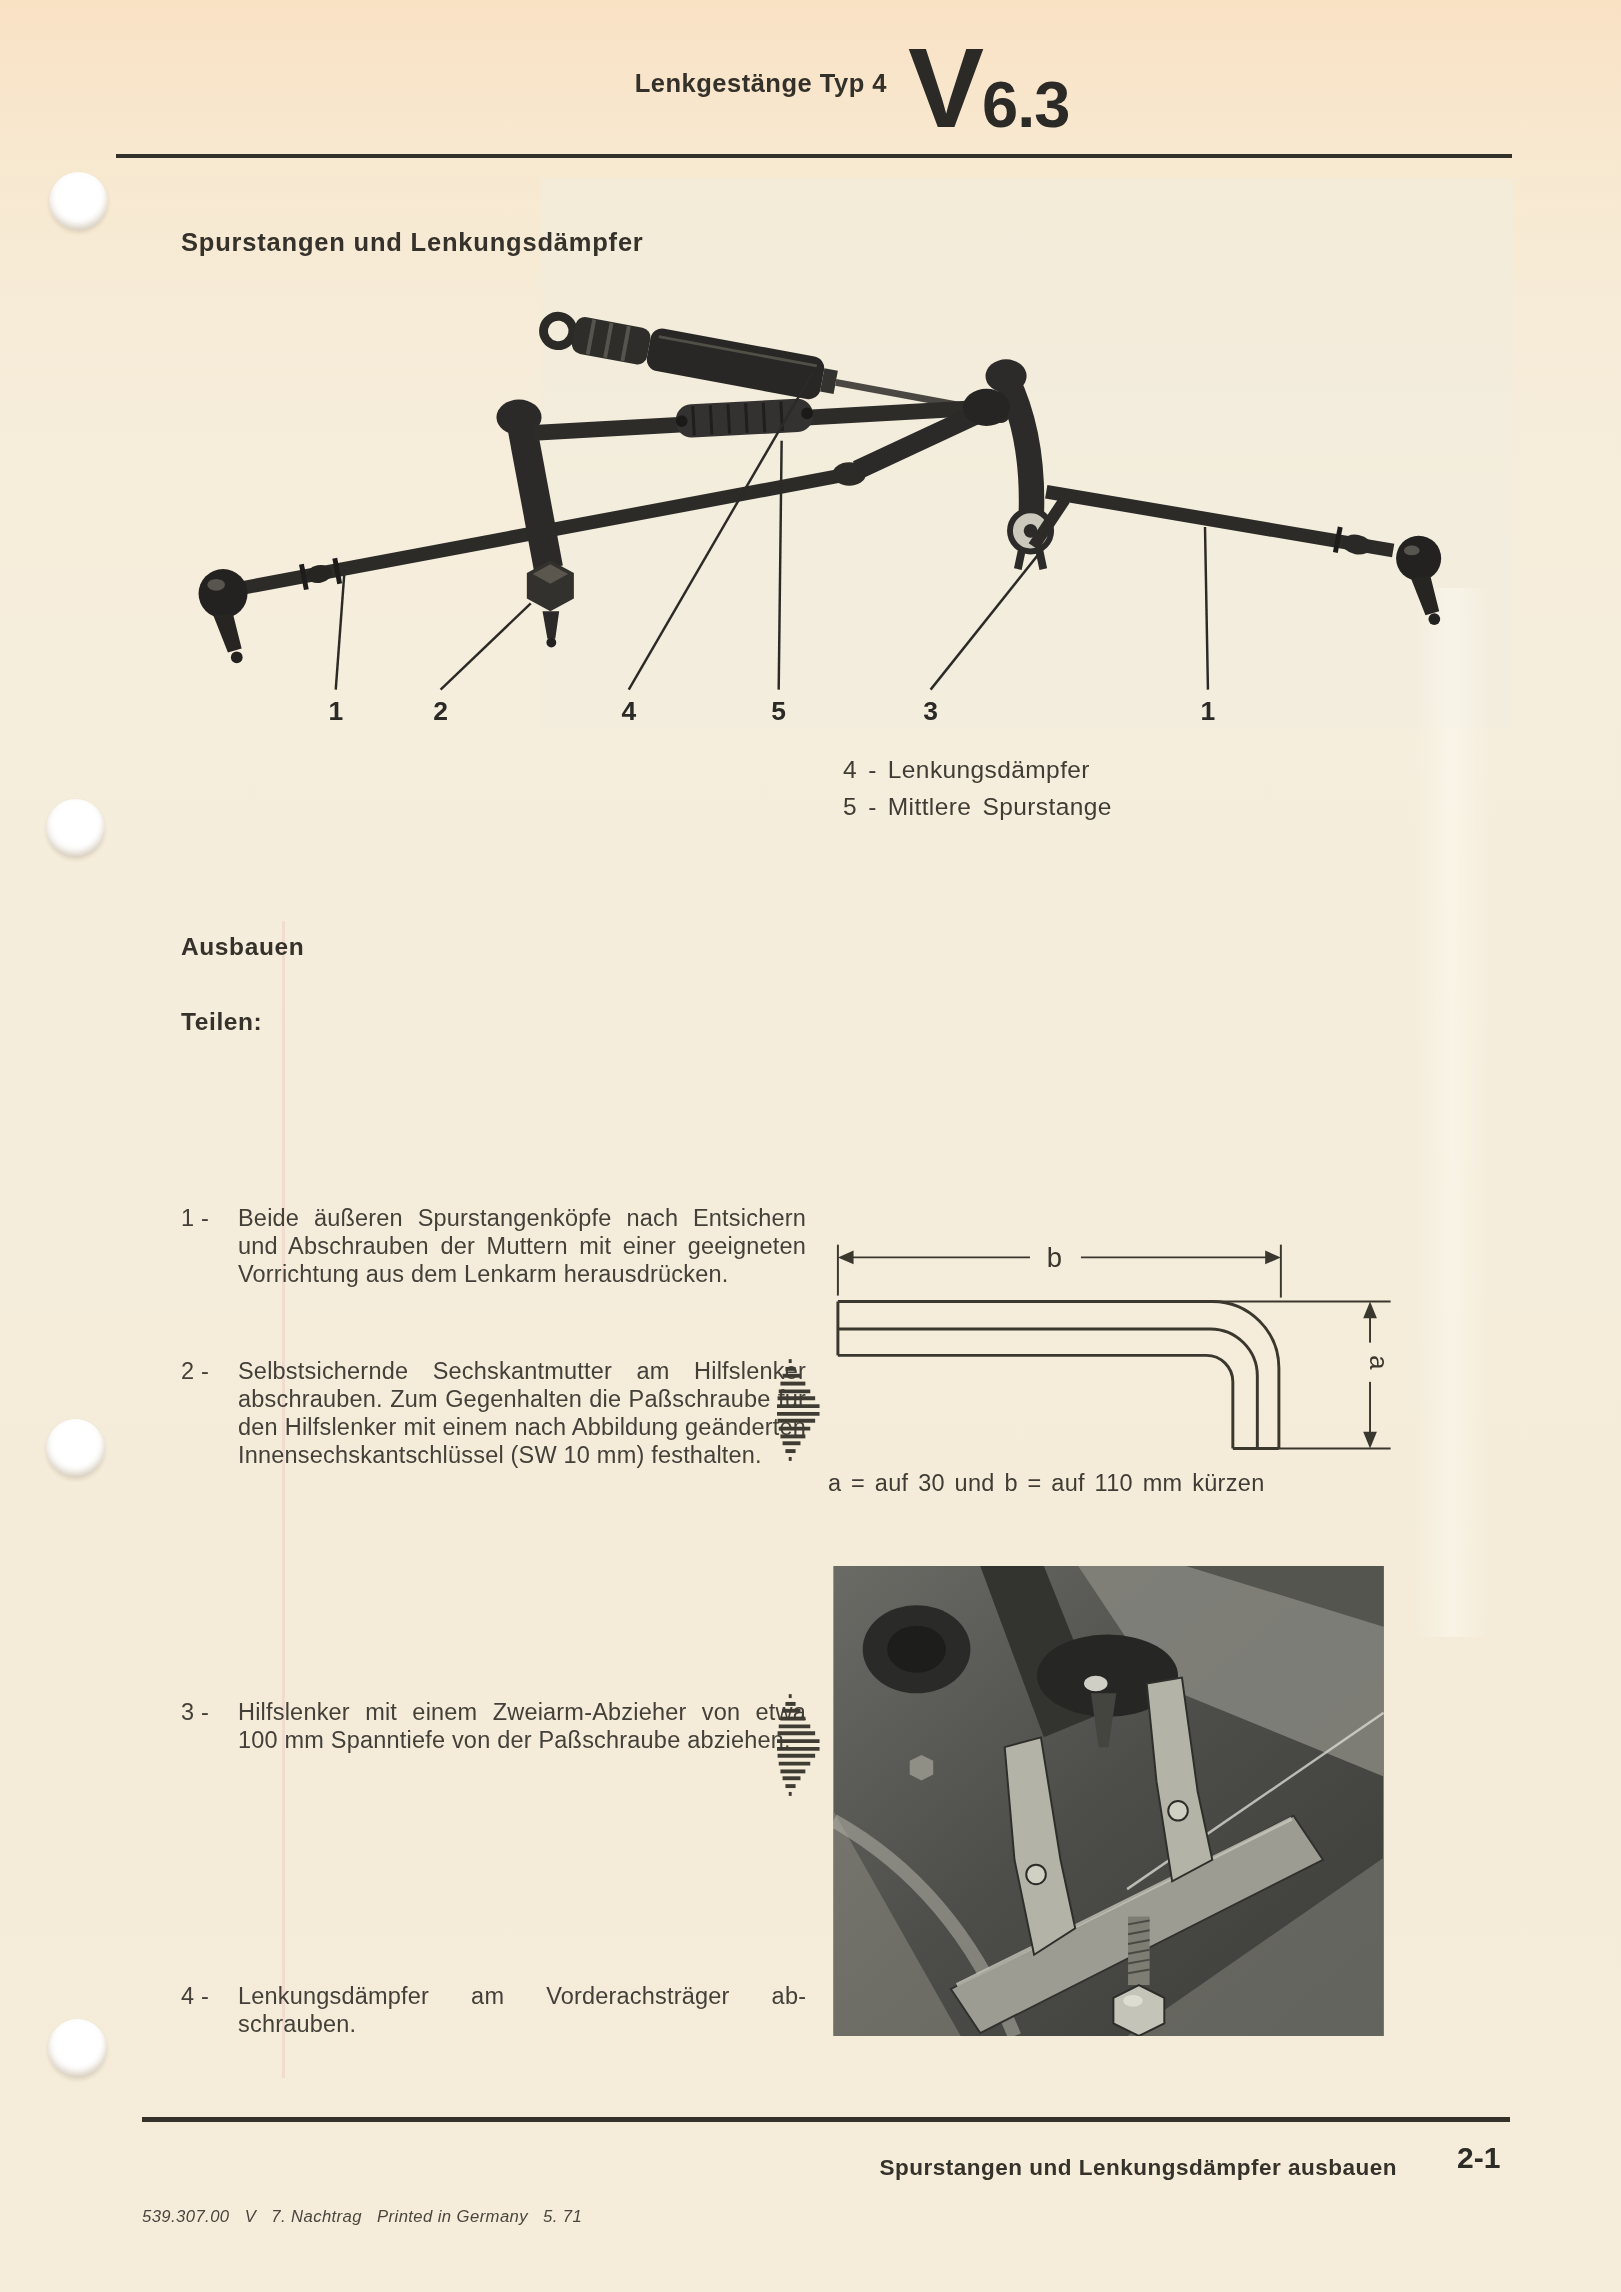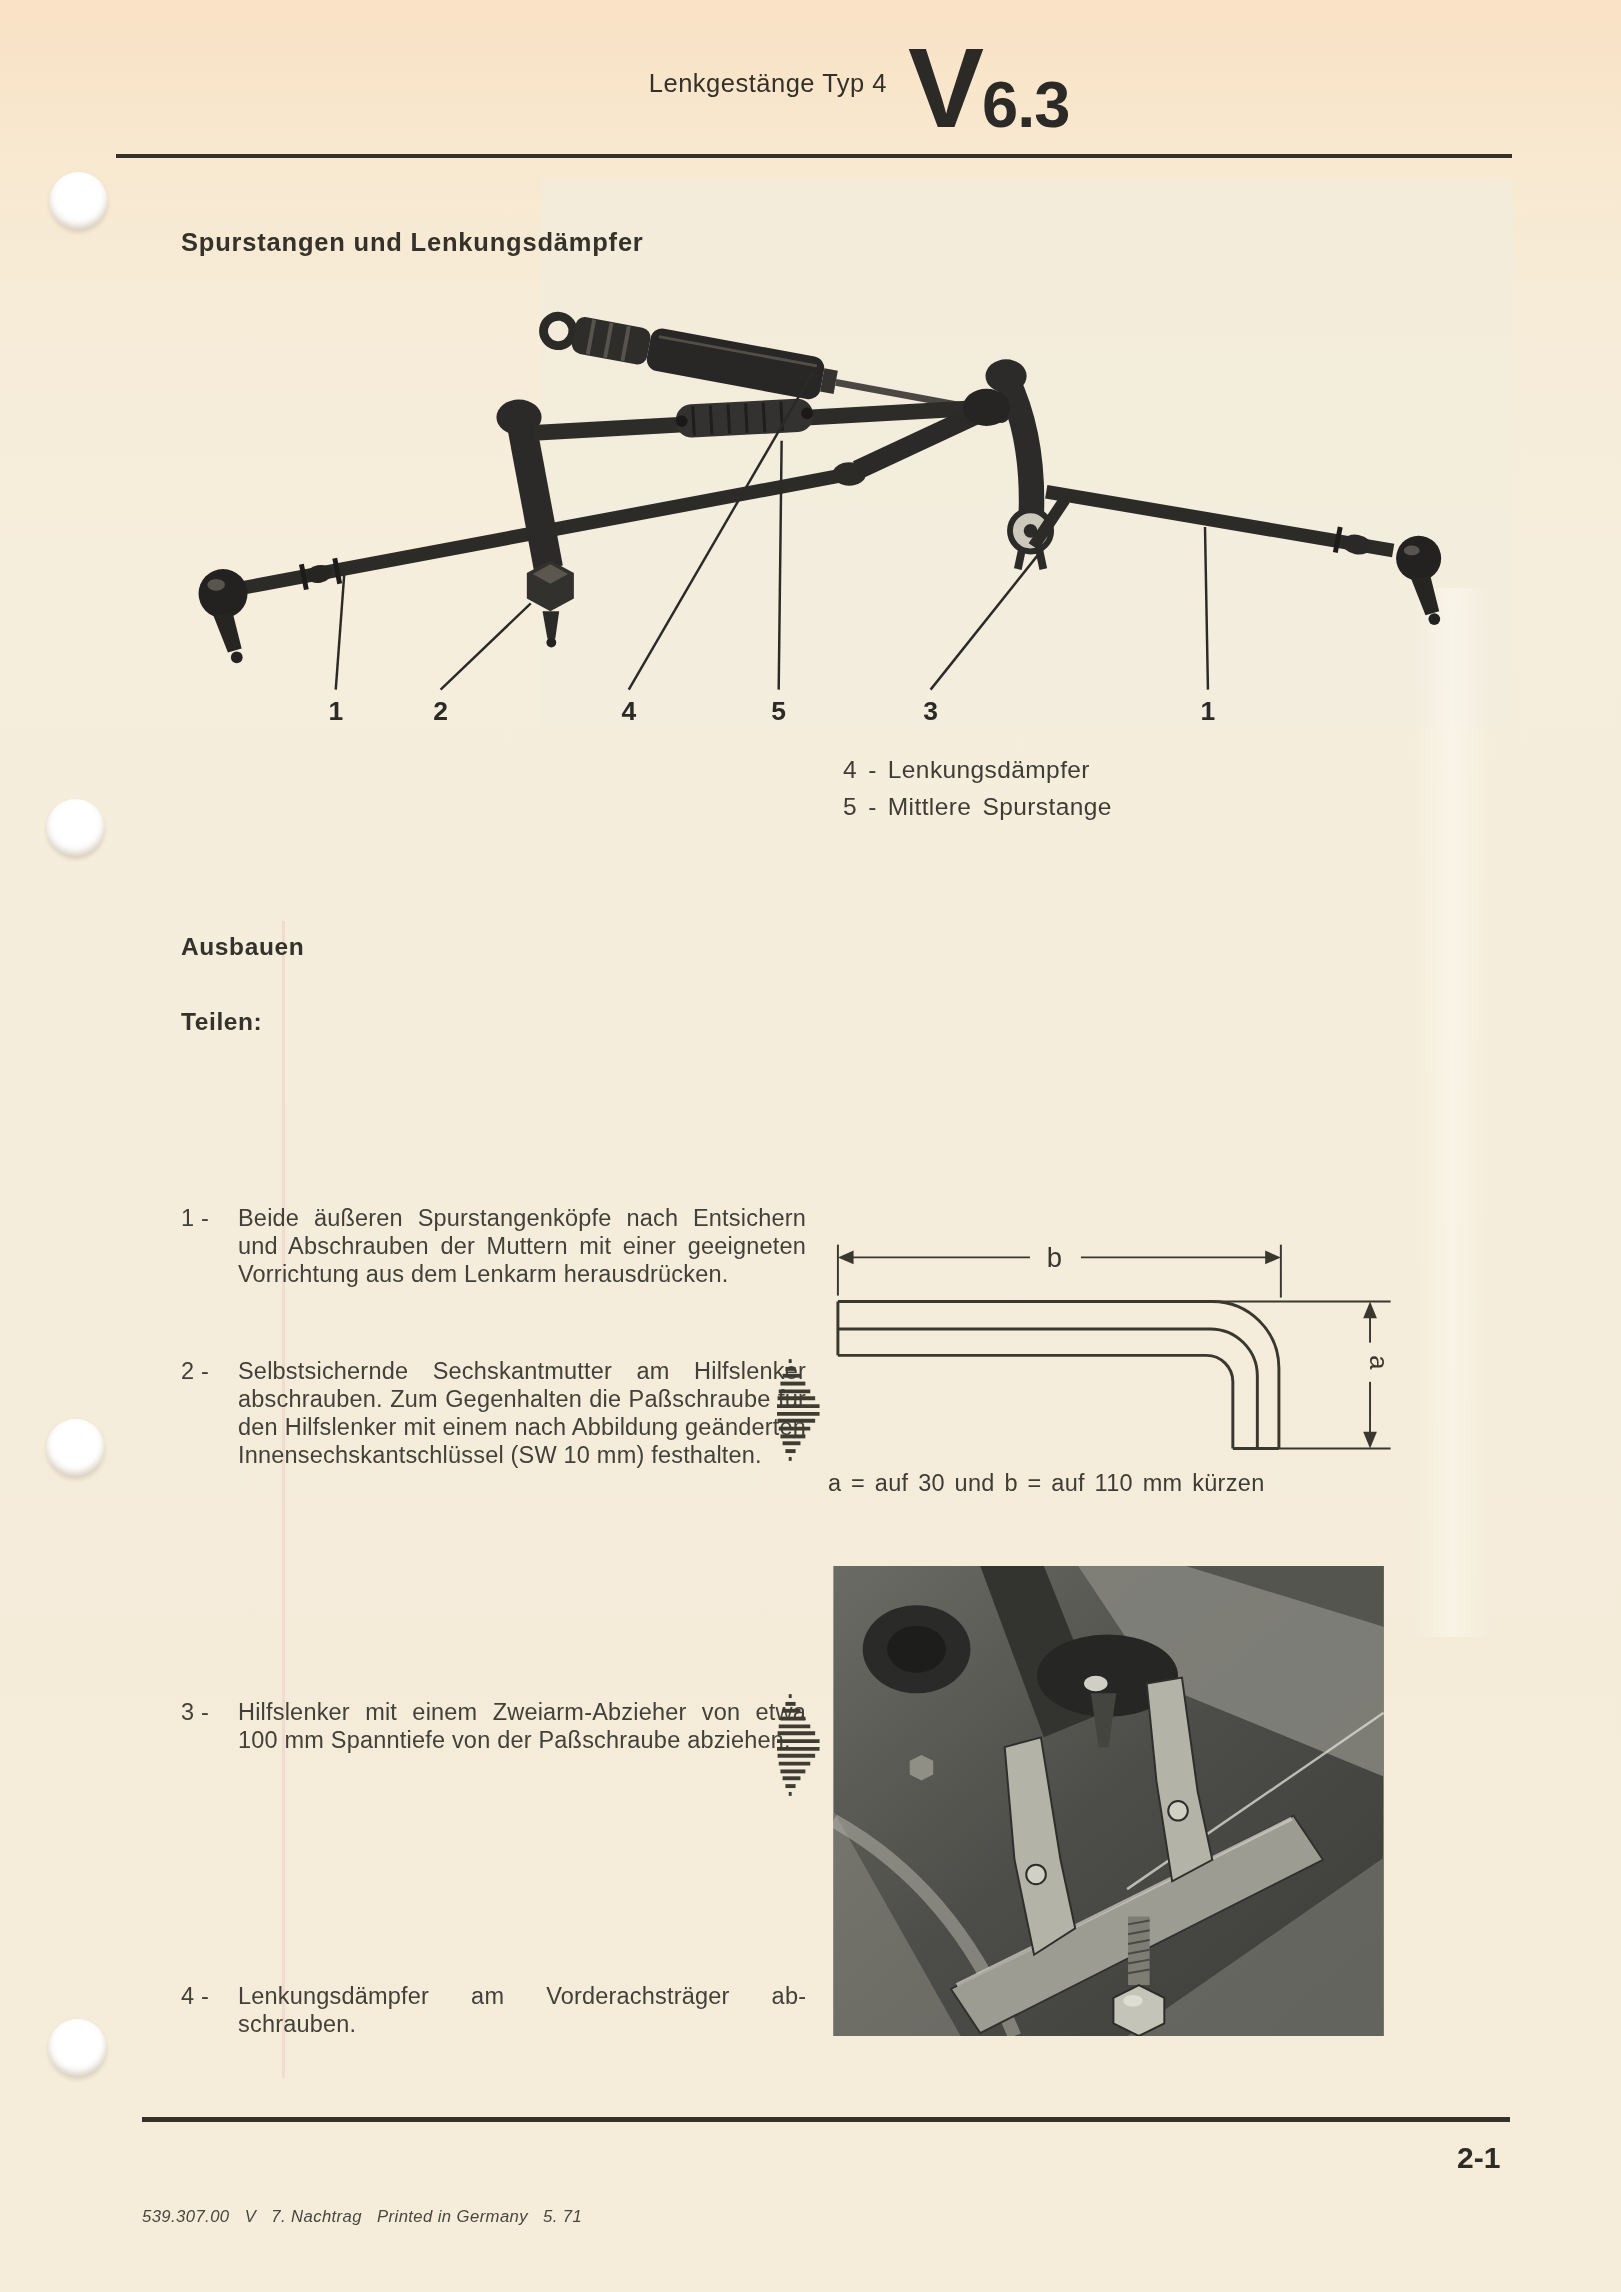--- a/index.html
+++ b/index.html
@@ -11,21 +11,21 @@
   .abs{position:absolute;}
   
   .photo-backdrop{left:541px;top:178px;width:972px;height:551px;background:rgba(240,236,223,.55);}
   .band-right{left:1414px;top:588px;width:76px;height:1049px;
     background:linear-gradient(90deg,rgba(255,255,248,0),rgba(255,255,248,.38),rgba(255,255,248,0));}
   .pink-streak{left:282px;top:921px;width:2.9px;height:1157px;background:rgba(225,130,150,.16);}
   .hole{position:absolute;width:59px;height:59px;border-radius:50%;
     background:radial-gradient(circle at 45% 38%,#ffffff 55%,#f3eee1 100%);
     box-shadow:inset 0 -4.9px 7.8px rgba(130,100,60,.28),0 2px 3.9px rgba(130,100,60,.16);}
   
-  .hdr-label{left:490px;top:69px;width:397px;text-align:right;font-size:25.5px;font-weight:400;color:#34312a;letter-spacing:0.5px;}
+  .hdr-label{left:490px;top:69px;width:397px;text-align:right;font-size:25.5px;font-weight:700;color:#34312a;letter-spacing:0.5px;}
   .hdr-code{left:908px;top:31px;display:flex;align-items:baseline;color:#2b2a27;}
   .hdr-code .v{font-size:114px;font-weight:700;line-height:1;letter-spacing:-2px;}
   .hdr-code .num{font-size:65px;font-weight:700;line-height:1;letter-spacing:-1px;}
   .rule-top{left:116px;top:154px;width:1396px;height:3.9px;background:#34312a;}
   
   .title{left:181px;top:228px;font-size:25.5px;font-weight:700;letter-spacing:0.8px;color:#35322b;}
   .h-ausbauen{left:181px;top:933px;font-size:24.5px;font-weight:700;letter-spacing:0.6px;color:#35322b;}
   .h-hinweis{left:181px;top:1008px;font-size:24.5px;font-weight:700;letter-spacing:0.6px;color:#35322b;}
   
   .note{left:181px;top:1053px;width:602px;font-size:23.5px;line-height:28px;text-align:justify;letter-spacing:0.2px;color:#43403a;}
@@ -294,17 +294,18 @@
           <line x1="301" y1="396" x2="323" y2="392"></line>
         <line x1="301" y1="406" x2="323" y2="402"></line>
           <line x1="301" y1="416" x2="323" y2="412"></line>
       </g>
       <polygon points="312,428 338,441 338,467 312,480 286,467 286,441" fill="#c4c4b8" stroke="#2c2c29" stroke-width="2"></polygon>
       <ellipse cx="306" cy="444" rx="10" ry="6" fill="#e4e4d8" opacity="0.8"></ellipse>
     </svg>
   </div>
 
   <div class="abs rule-bottom"></div>
+  <div class="abs ftr-caption">Spurstangen und Lenkungsdämpfer ausbauen</div>
   <div class="abs ftr-page">2-1</div>
   <div class="abs imprint">539.307.00   V   7. Nachtrag   Printed in Germany   5. 71</div>
 
 </div>
 
 
 </body></html>

